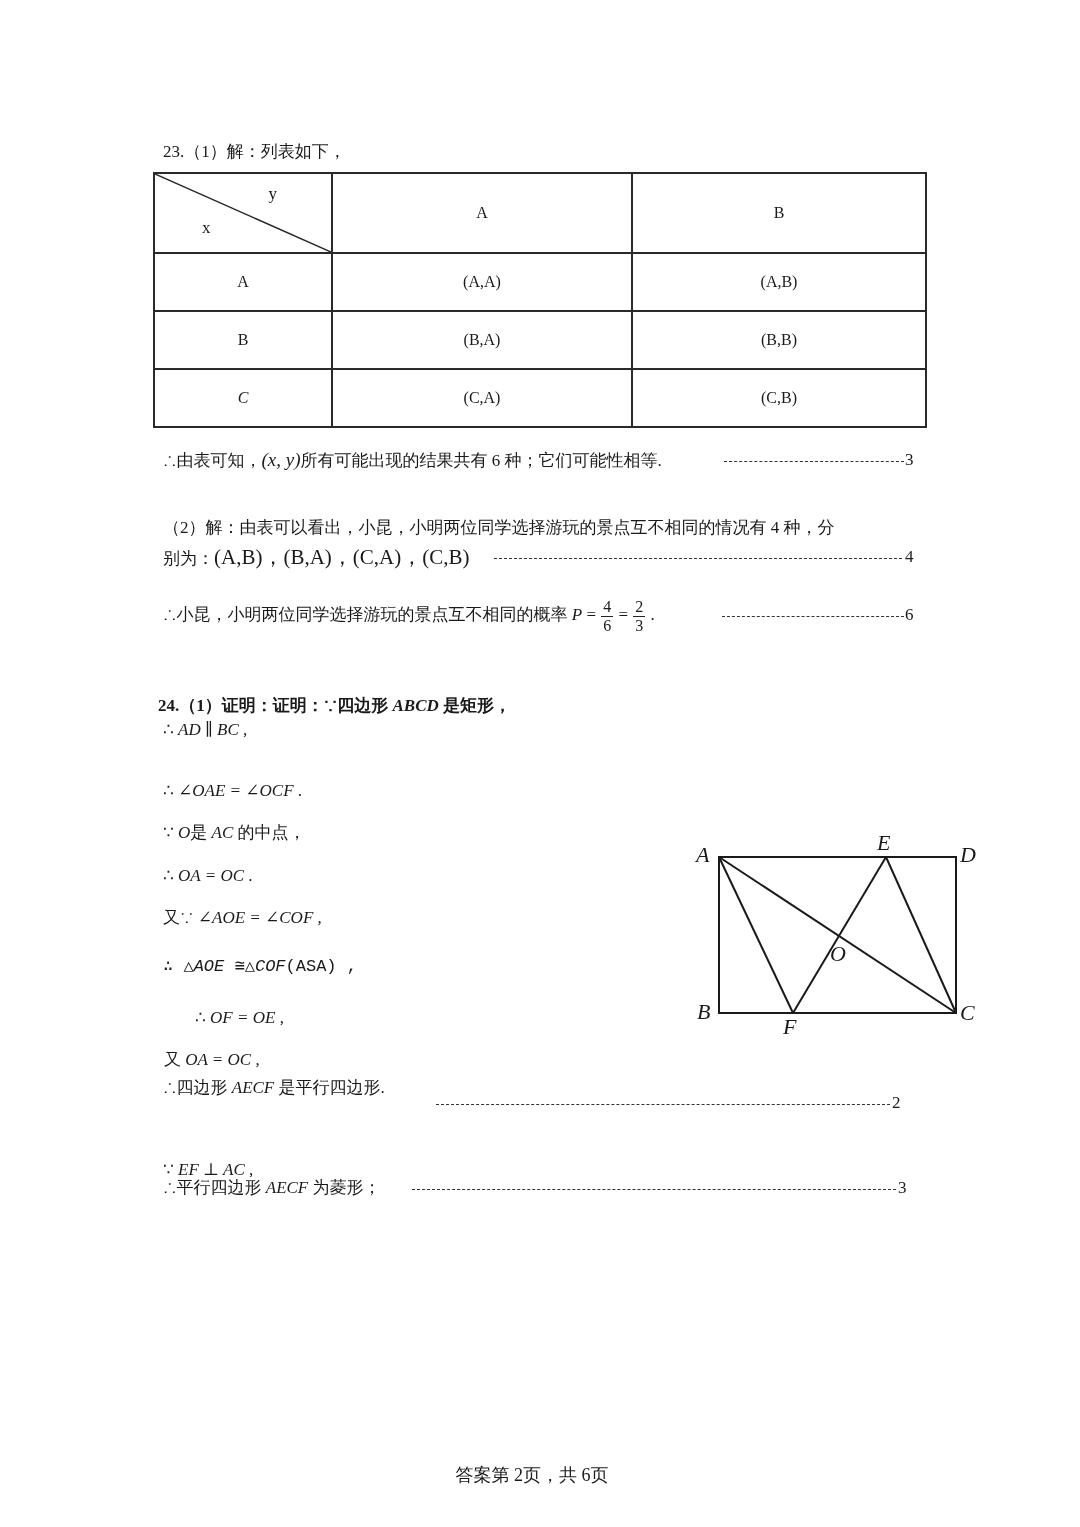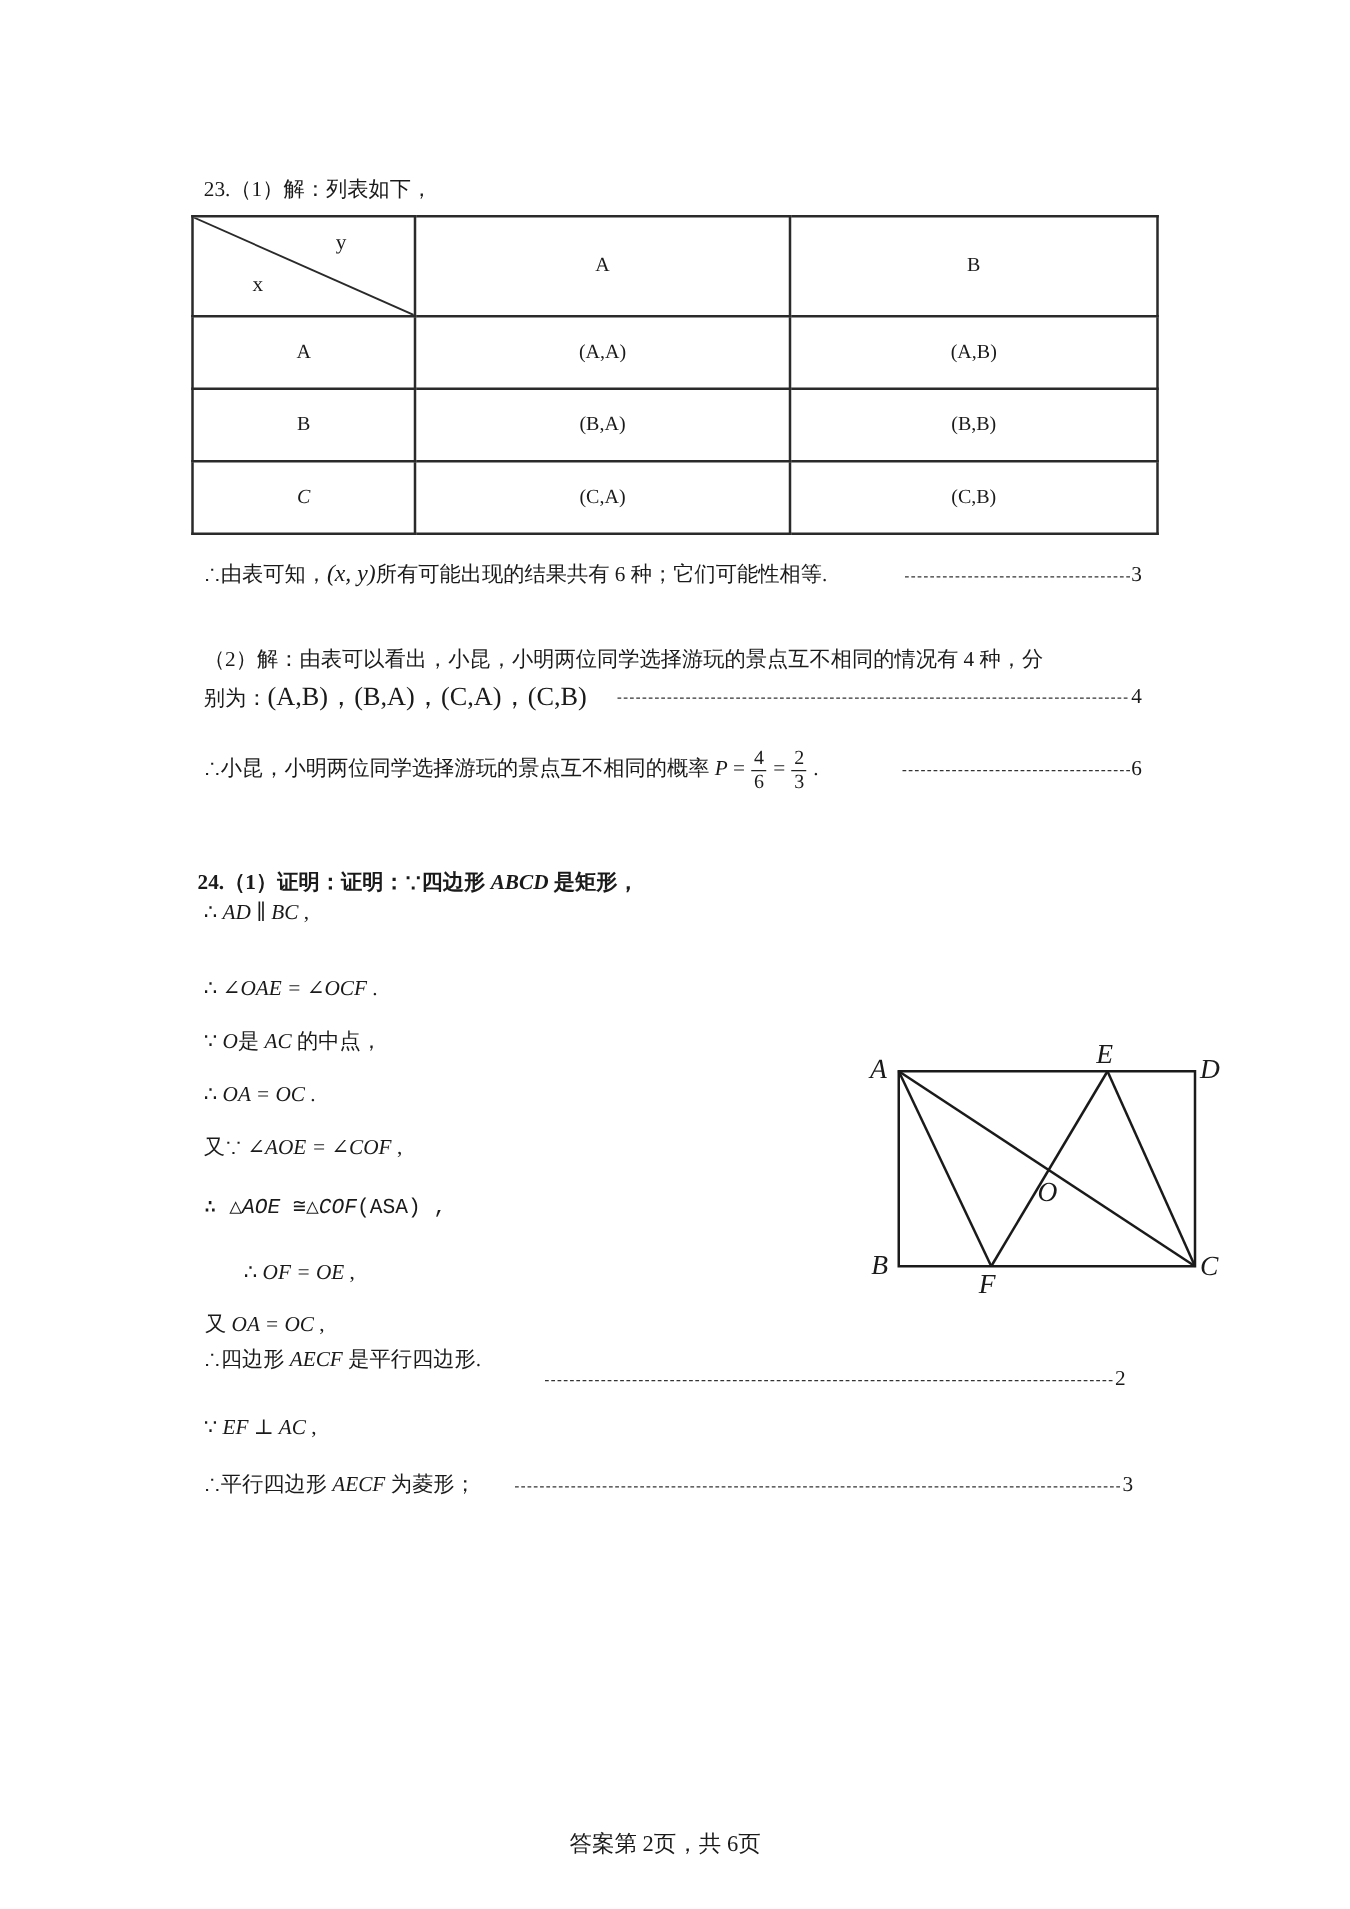--- a/index.html
+++ b/index.html
@@ -111,21 +111,21 @@
 </div>
 <div class="line" style="left:164px;top:1048px;">
   <span>又 </span><span class="it">OA = OC</span><span> ,</span>
 </div>
 <div class="line" style="left:163px;top:1076px;">
   <span>∴四边形 </span><span class="it">AECF</span><span> 是平行四边形.</span>
 </div>
 <div class="dash" style="left:436px;top:1104px;width:454px;"></div>
 <div class="line" style="left:892px;top:1091px;">2</div>
 
-<div class="line" style="left:163px;top:1130px;">
+<div class="line" style="left:163px;top:1158px;">
   <span>∵ </span><span class="it">EF ⊥ AC</span><span> ,</span>
 </div>
 <div class="line" style="left:163px;top:1176px;">
   <span>∴平行四边形 </span><span class="it">AECF</span><span> 为菱形；</span>
 </div>
 <div class="dash" style="left:412px;top:1189px;width:484px;"></div>
 <div class="line" style="left:898px;top:1176px;">3</div>
 
 <div class="fig">
   <svg width="320" height="220" viewBox="0 0 320 220">

